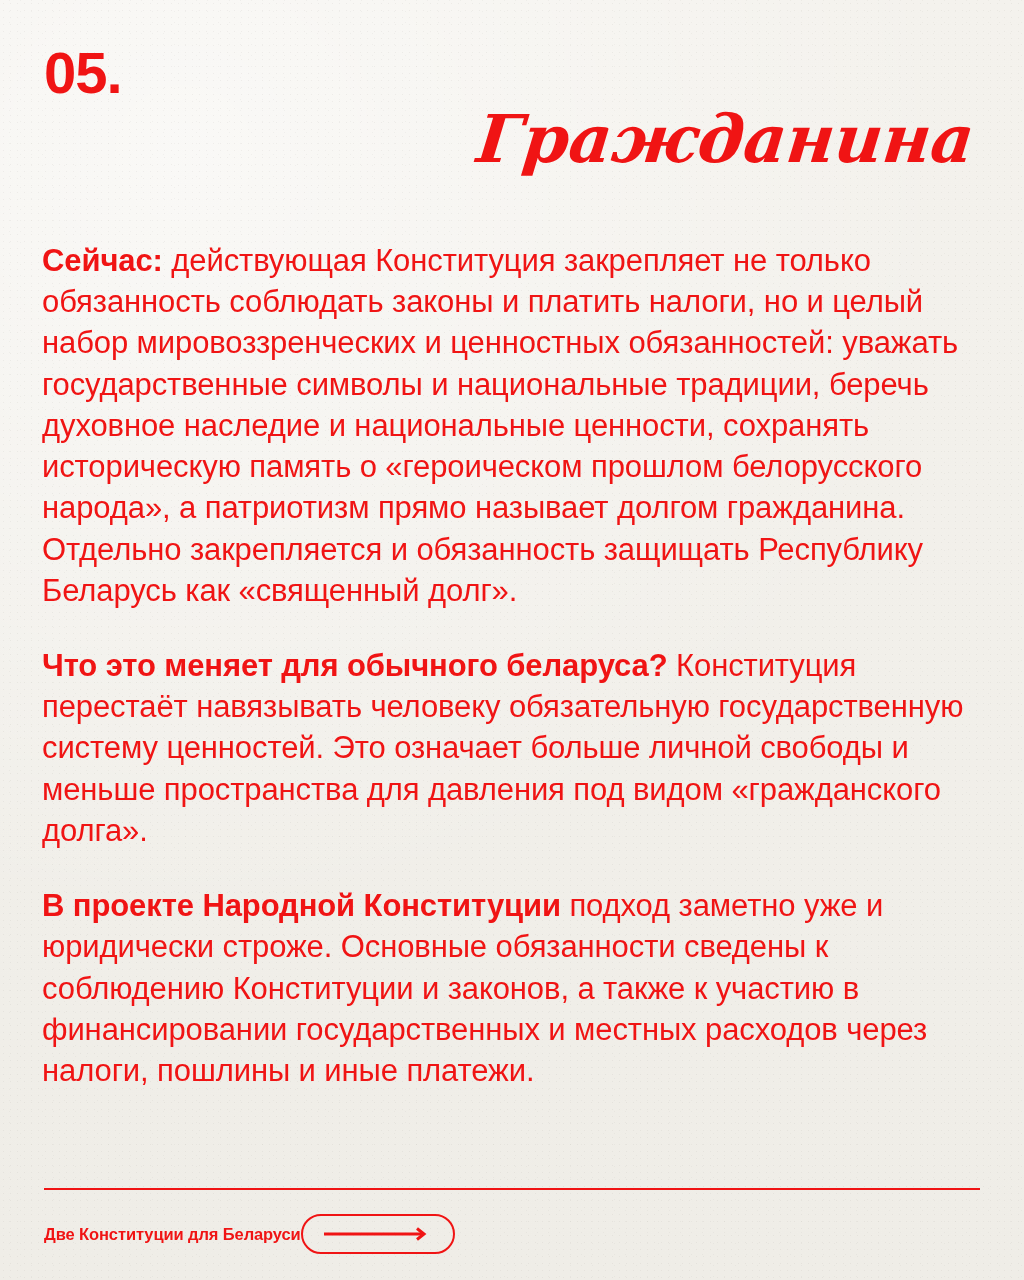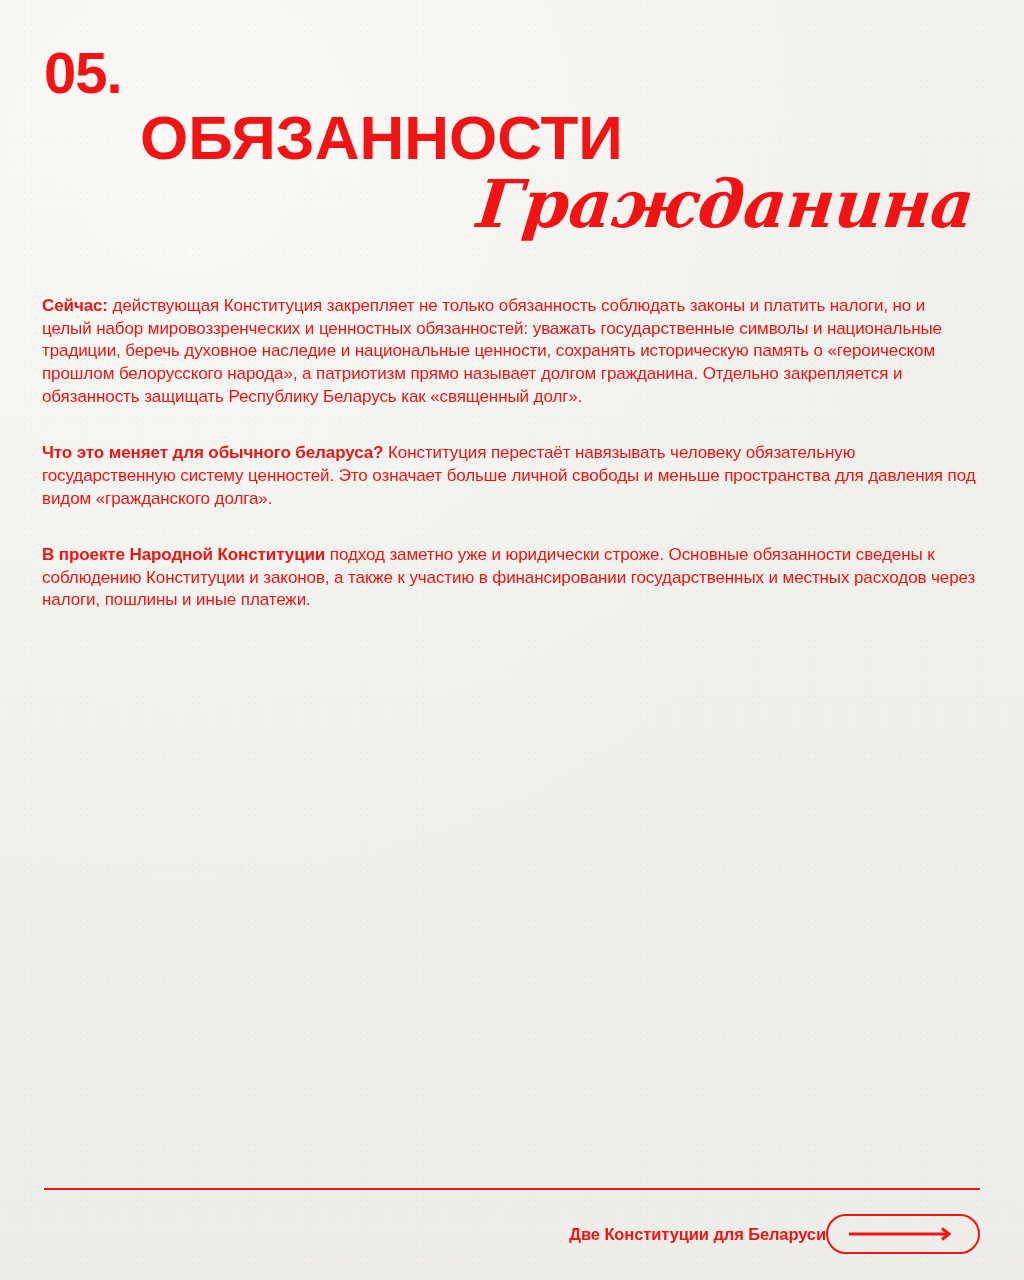--- a/index.html
+++ b/index.html
@@ -76,44 +76,44 @@
     color: #f01414;
     transform: skewX(-6deg);
   }
 
   .content {
     position: relative;
     padding: 52px 46px 0 42px;
   }
 
   .para {
-    font-size: 17px;
+    font-size: 31px;
     line-height: 1.33;
     font-weight: 500;
     color: #f01414;
-    margin: 6px 0 34px 0;
+    margin: 16px 0 34px 0;
     letter-spacing: -0.1px;
   }
   .para:last-child { margin-bottom: 0; }
 
   .lead {
     font-weight: 700;
   }
 
   .footer {
     position: absolute;
     left: 0;
     right: 0;
     bottom: 0;
     height: 92px;
     padding: 0 44px;
     box-sizing: border-box;
     display: flex;
     align-items: center;
-    justify-content: flex-end;
+    justify-content: flex-start;
   }
 
   .footer::before {
     content: "";
     position: absolute;
     left: 44px;
     right: 44px;
     top: 0;
     height: 2px;
     background: #f01414;
@@ -142,21 +142,20 @@
   .next-button svg { display: block; }
 </style>
 </head>
 <body>
 
 <div class="page">
   <div class="grain"></div>
 
   <div class="header">
     <div class="number">05.</div>
-    <h1 class="title-main">ОБЯЗАННОСТИ</h1>
     <div class="title-script">Гражданина</div>
   </div>
 
   <div class="content">
 
     <p class="para">
       <span class="lead">Сейчас:</span><span> действующая Конституция закрепляет не только обязанность соблюдать законы и платить налоги, но и целый набор мировоззренческих и ценностных обязанностей: уважать государственные символы и национальные традиции, беречь духовное наследие и национальные ценности, сохранять историческую память о «героическом прошлом белорусского народа», а патриотизм прямо называет долгом гражданина. Отдельно закрепляется и обязанность защищать Республику Беларусь как «священный долг».</span>
     </p>
 
     <p class="para">

